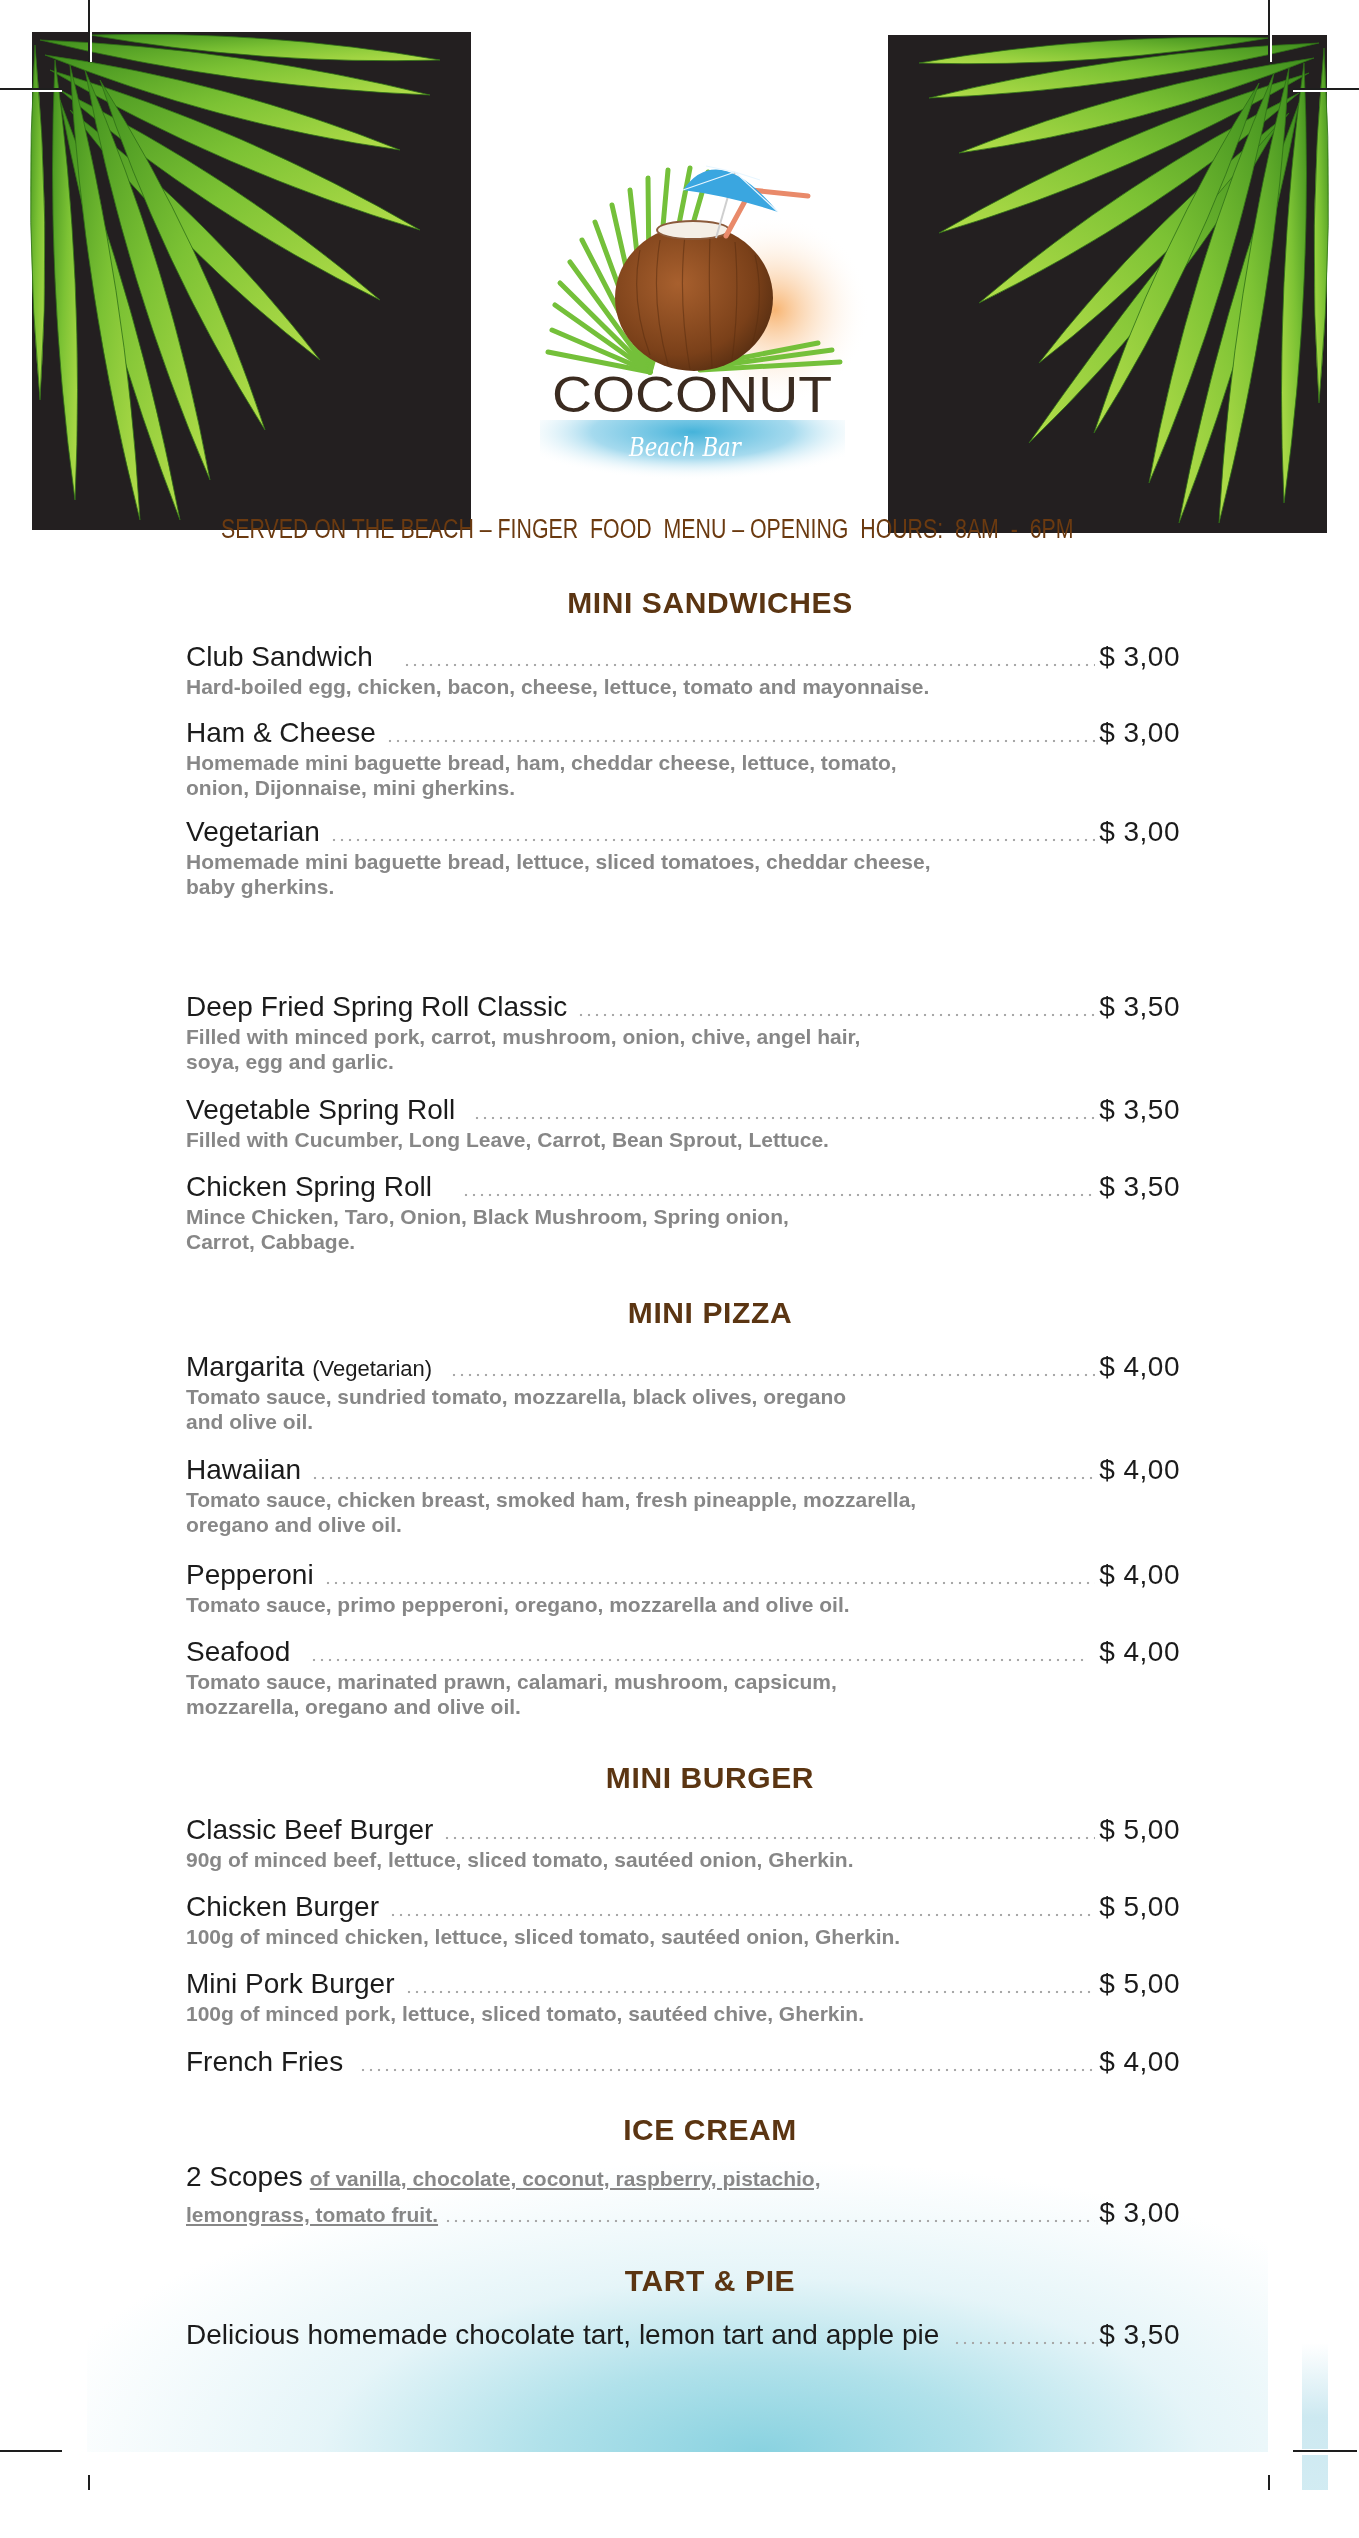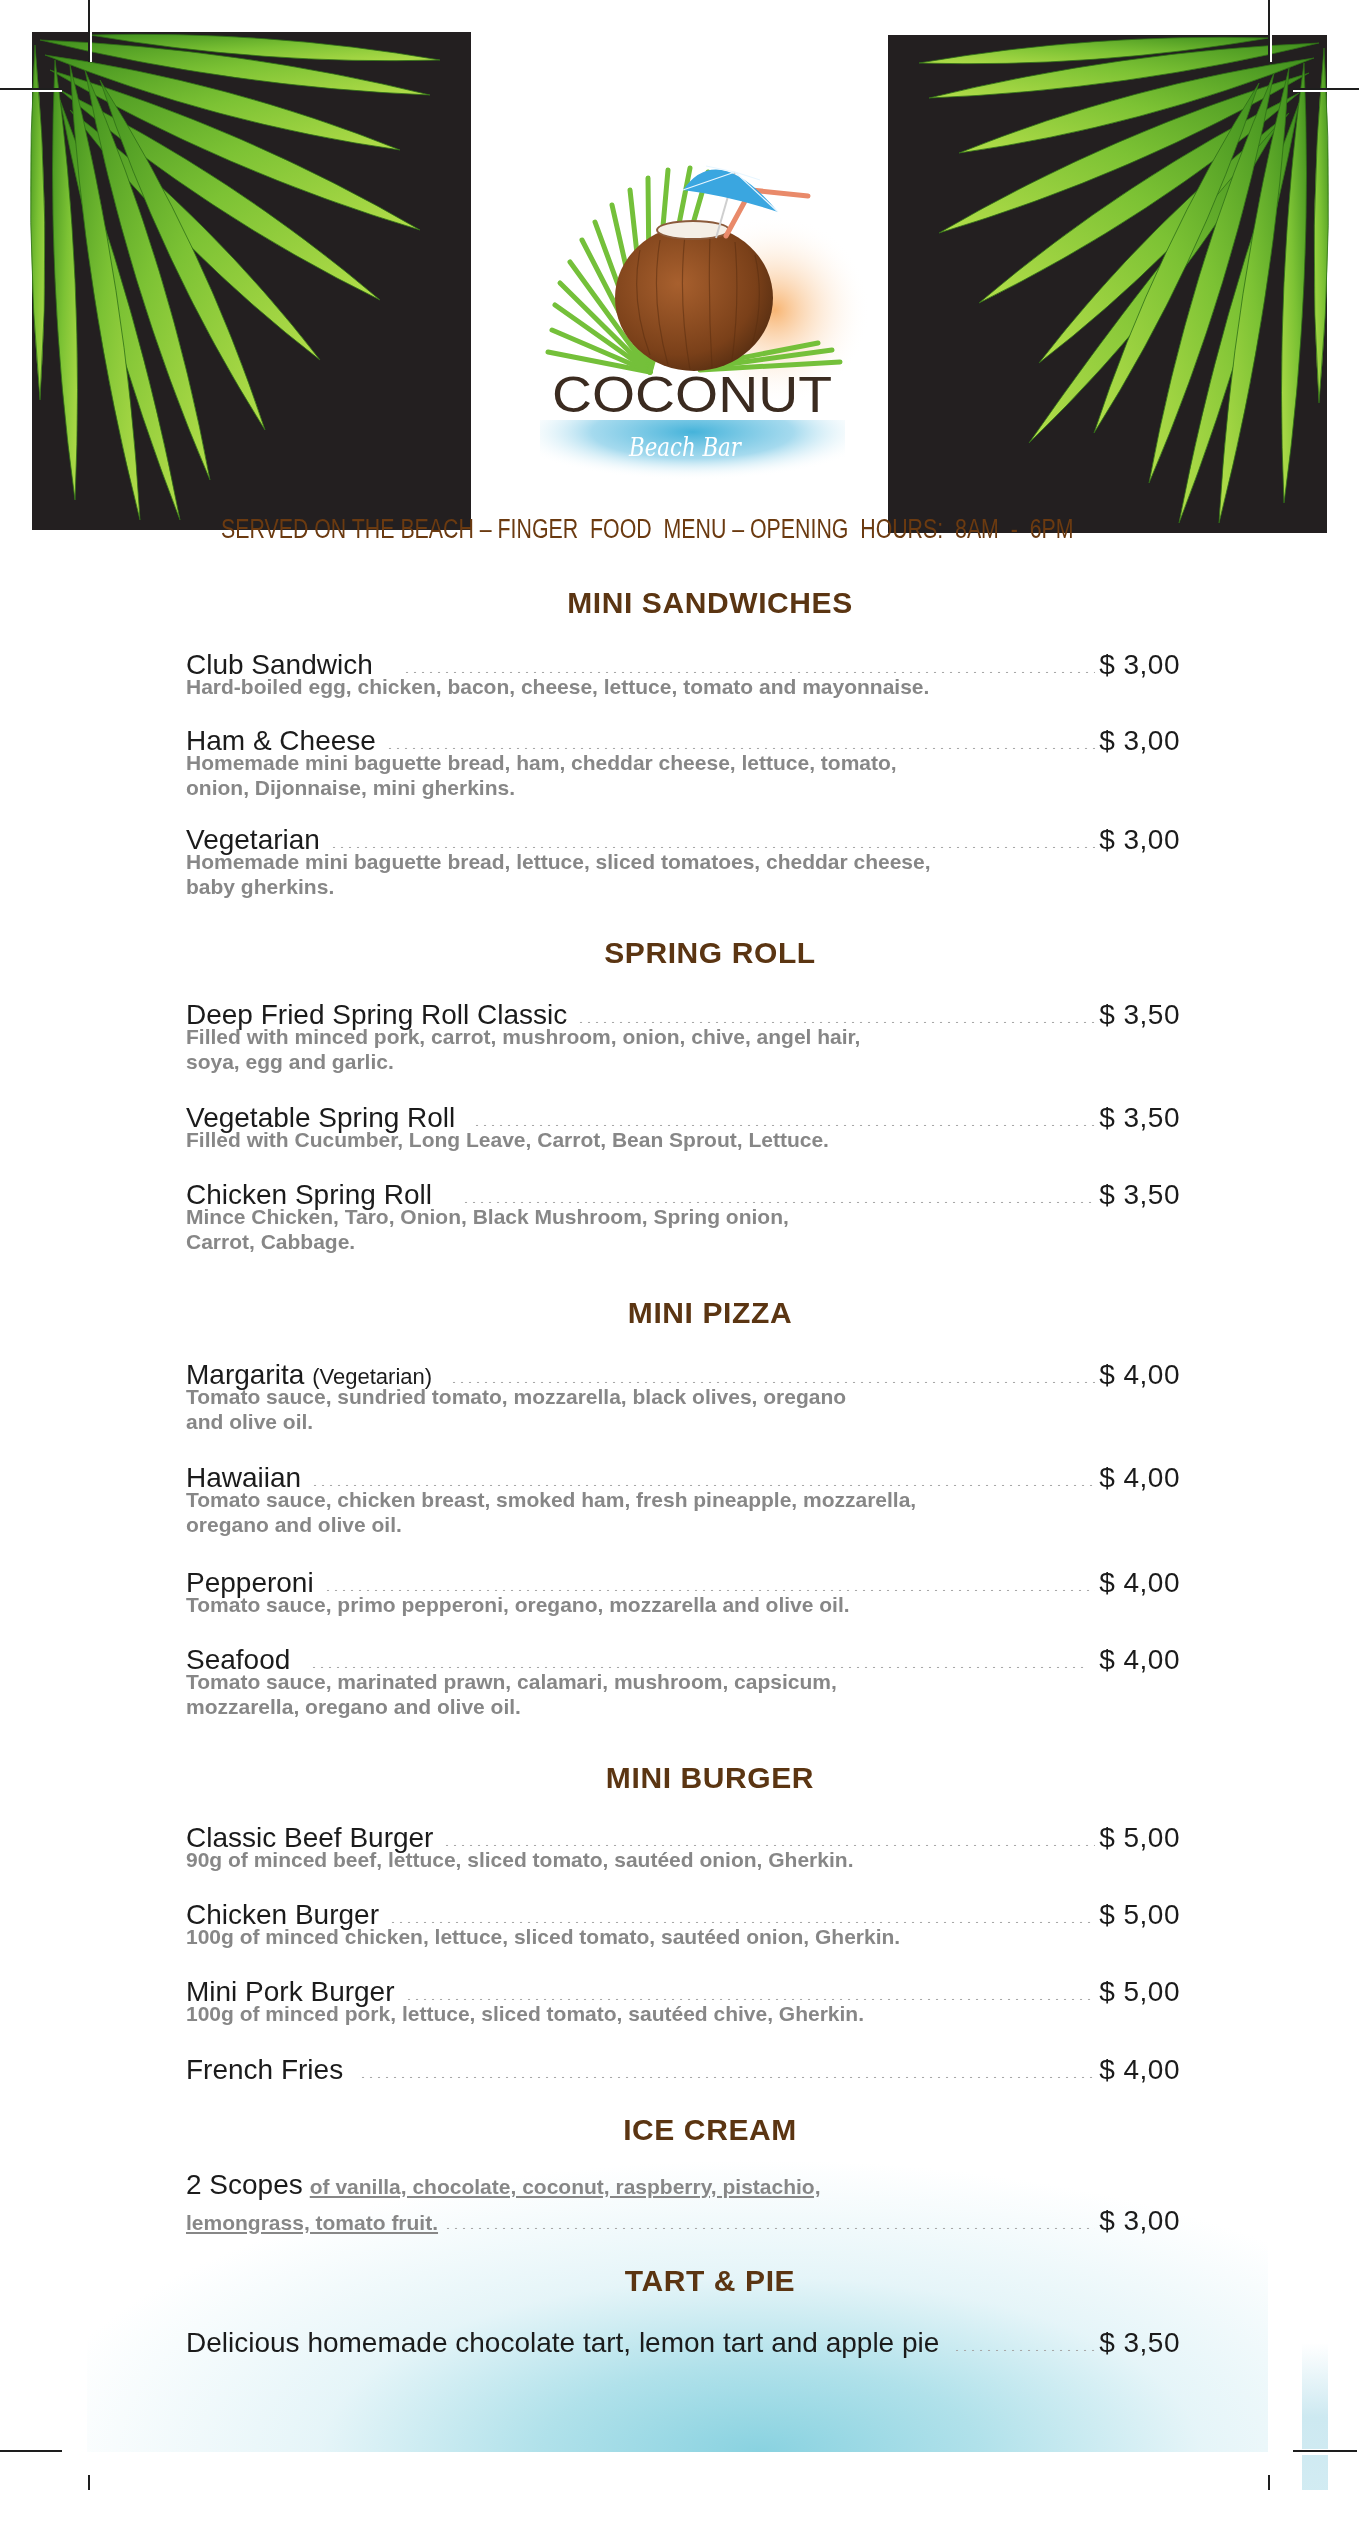--- a/index.html
+++ b/index.html
@@ -15,21 +15,21 @@
          background: radial-gradient(ellipse 62% 100% at 57% 100%,
                      rgba(137,210,224,1) 0%, rgba(168,222,232,0.9) 30%,
                      rgba(212,238,244,0.6) 60%, rgba(255,255,255,0) 100%); }
   .sliver { position:absolute; left:1302px; top:2343px; width:26px; height:165px;
             background: linear-gradient(#ffffff, #cde9f1 45%, #d3ecf3); }
   .sliver-gap { position:absolute; left:1302px; top:2449px; width:26px; height:6px; background:#ffffff; }
   .heading { position:absolute; left:186px; width:1048px; text-align:center;
              font-weight:bold; font-size:30px; line-height:46px; color:#5b3512; letter-spacing:0.6px; }
   .item { position:absolute; left:186px; width:994px; }
   .row { display:flex; align-items:baseline; height:32px; line-height:32px; font-size:28px; color:#1b1b1b; }
-  .row span { line-height:32px; white-space:nowrap;margin-top:8px; }
+  .row span { line-height:32px; white-space:nowrap; }
   .note { font-size:22px; margin-left:8px; }
   .leader { flex:1; align-self:stretch; margin:0 4px 0 10px;
             background-image: radial-gradient(circle, #a8a8a8 0 1.1px, transparent 1.6px);
             background-size:8px 4px; background-repeat:repeat-x; background-position:0 22px; }
   .price { letter-spacing:0.5px; }
   .desc { margin-top:1px; font-weight:bold; font-size:21px; line-height:25px; color:#878787; white-space:nowrap; }
   .desc-inline { font-weight:bold; font-size:21px; color:#878787;text-decoration:underline; }
   .desc-inline.after-name { margin-left:7px; }
 </style>
 </head>
@@ -182,21 +182,20 @@
       <span>Vegetarian</span>
       <span class="leader"></span>
       <span class="price">$ 3,00</span>
     </div>
     <div class="desc">
       <div>Homemade mini baguette bread, lettuce, sliced tomatoes, cheddar cheese,</div>
       <div>baby gherkins.</div>
     </div>
   </div>
 
-  <div class="heading" style="top:930px">SPRING ROLL</div>
 
   <div class="item" style="top:991px">
     <div class="row">
       <span>Deep Fried Spring Roll Classic</span>
       <span class="leader"></span>
       <span class="price">$ 3,50</span>
     </div>
     <div class="desc">
       <div>Filled with minced pork, carrot, mushroom, onion, chive, angel hair,</div>
       <div>soya, egg and garlic.</div>

